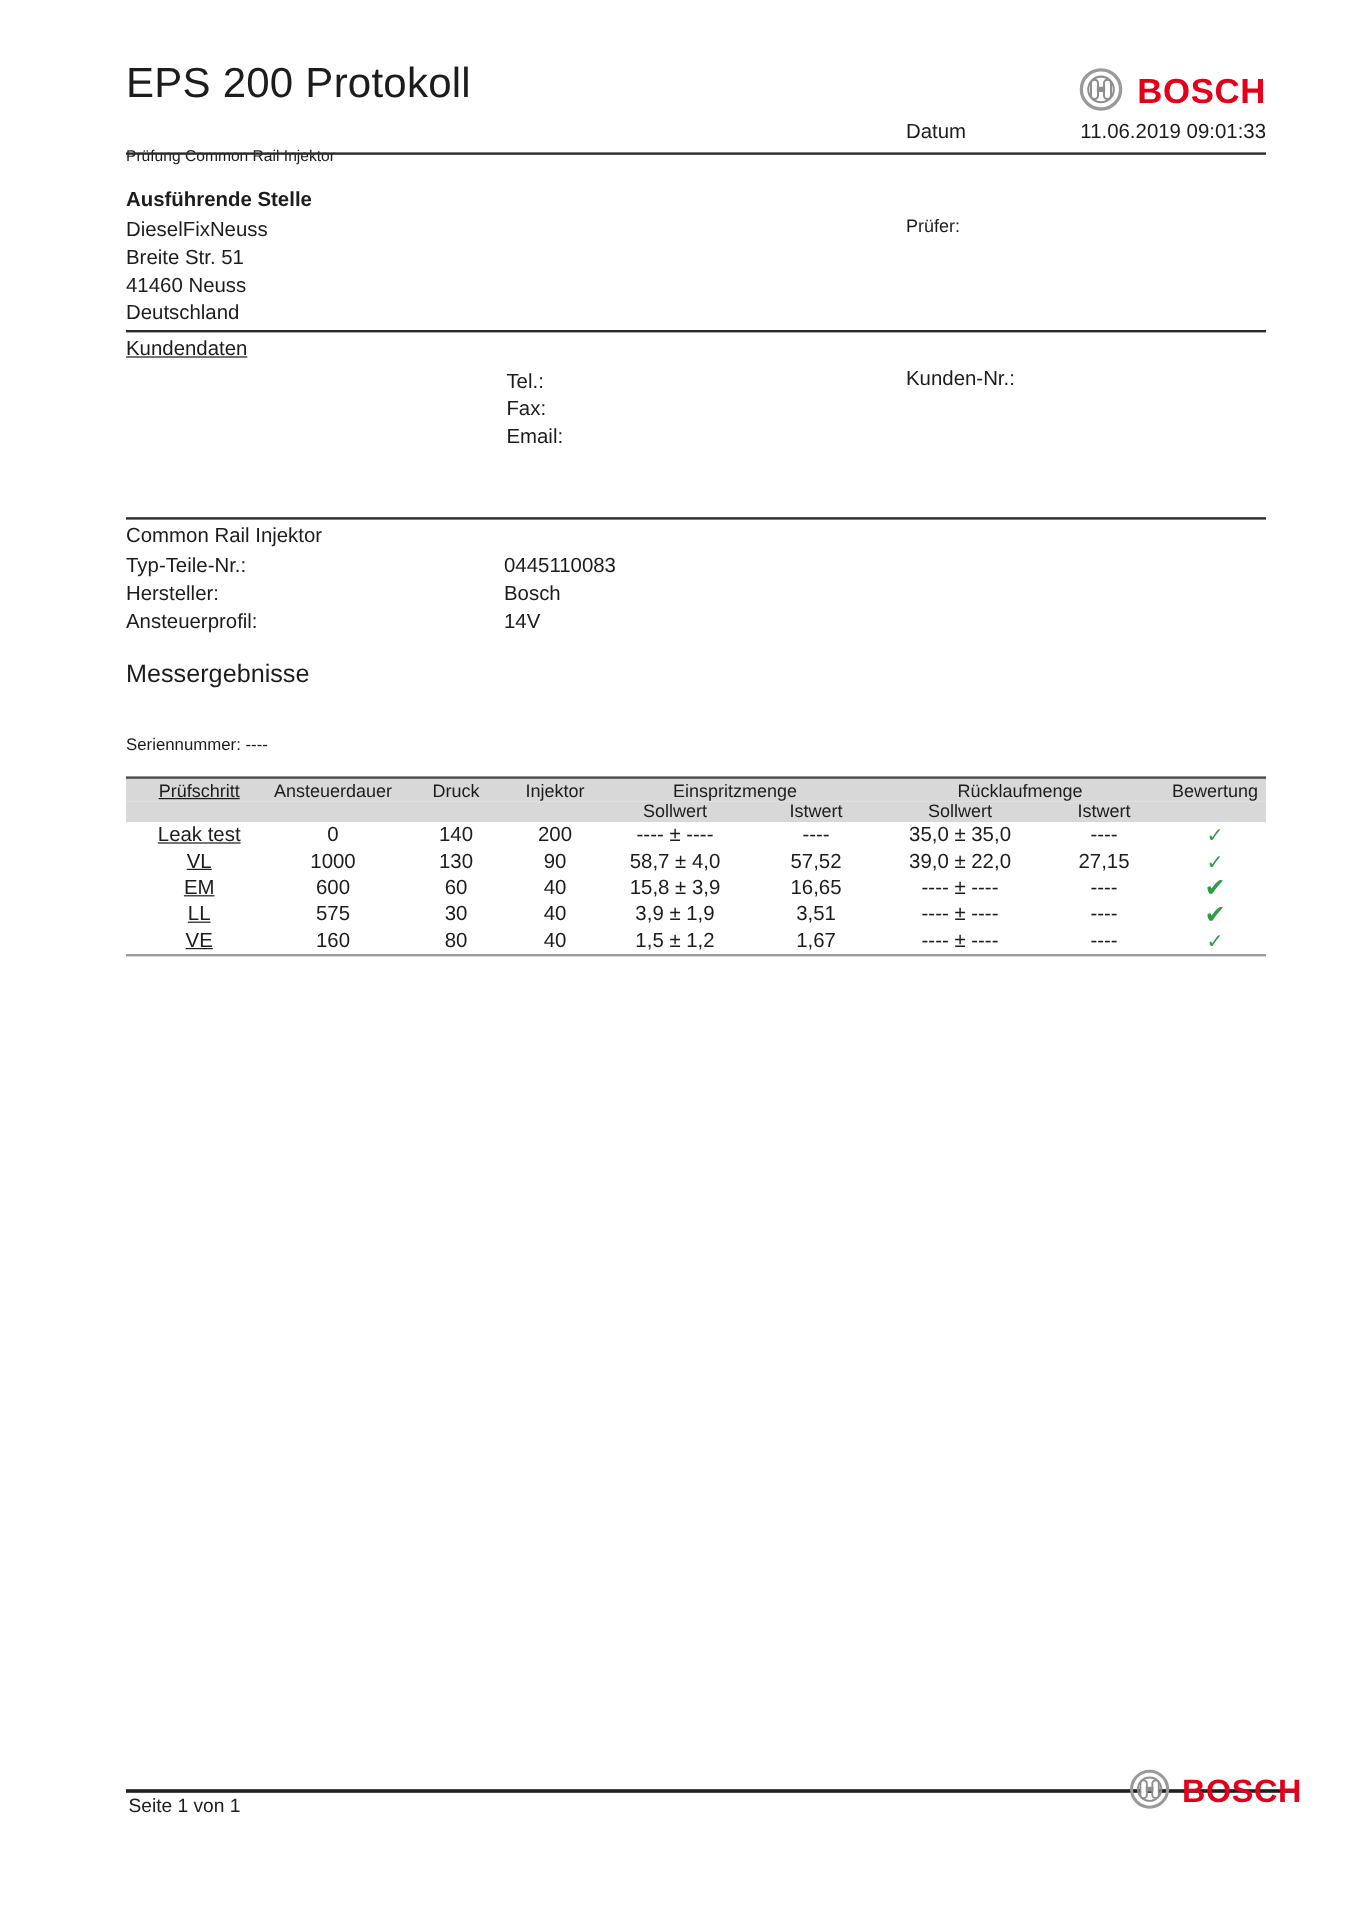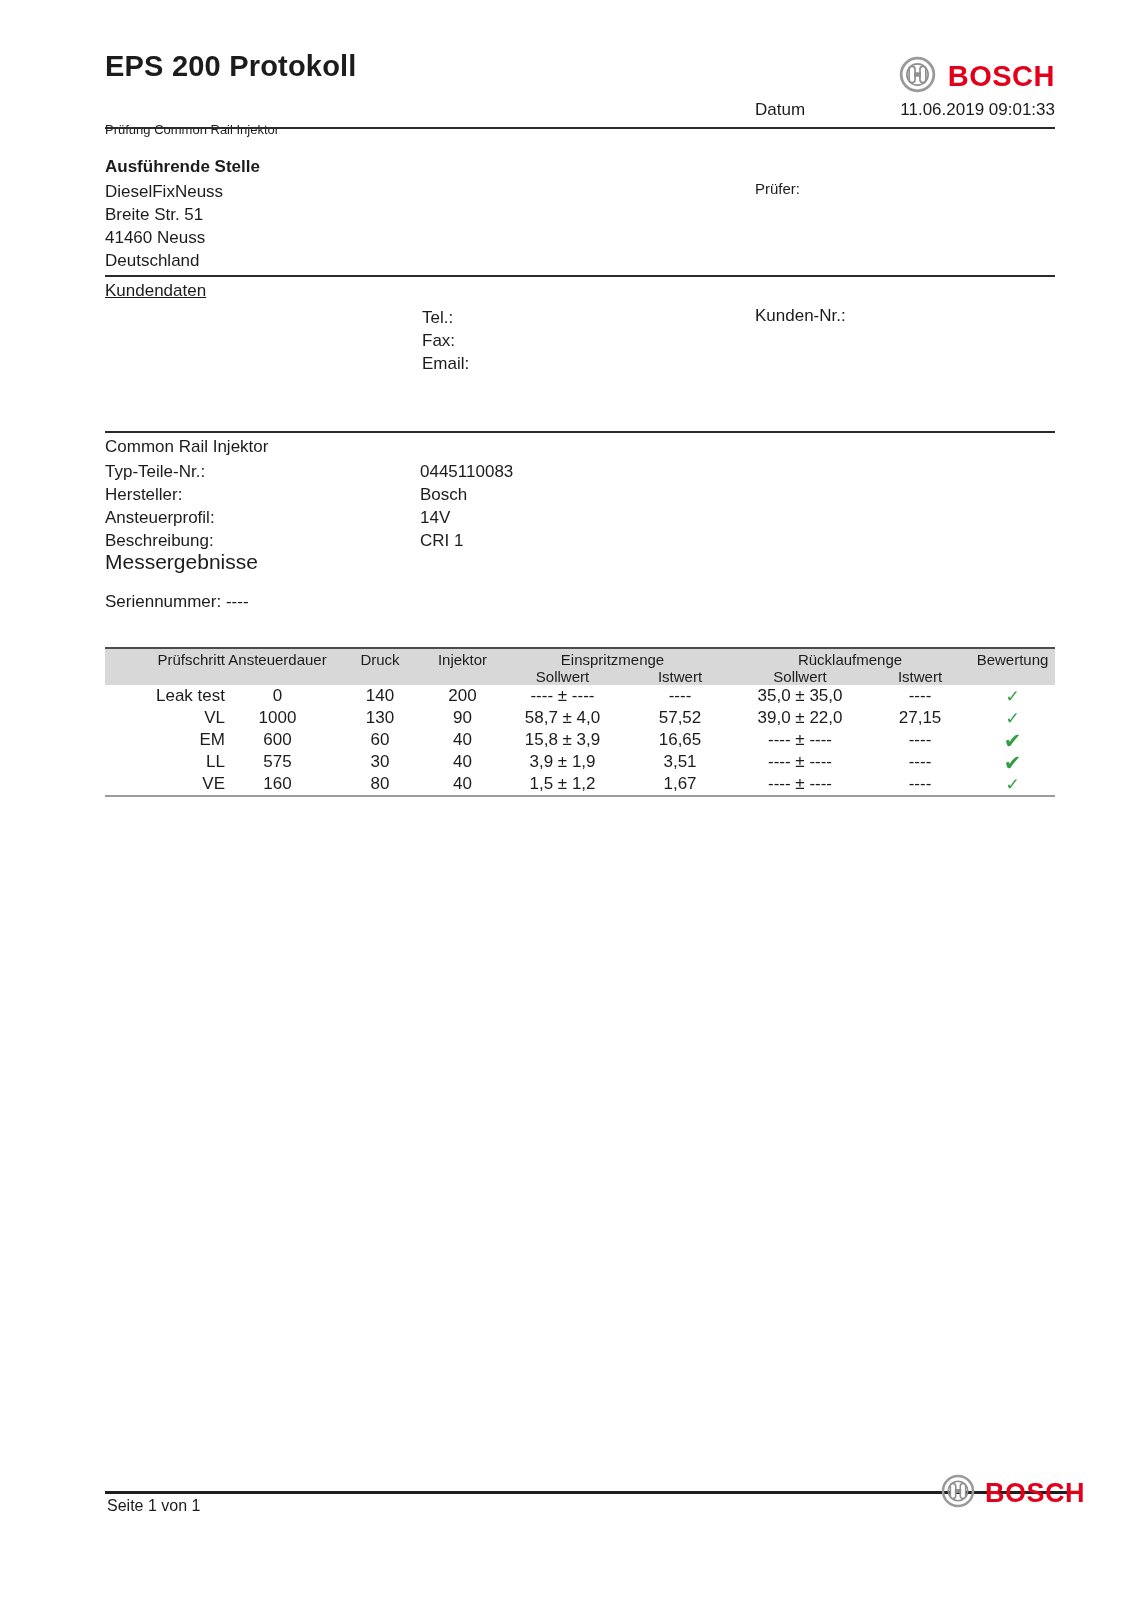--- a/index.html
+++ b/index.html
@@ -4,21 +4,21 @@
 <style>
   html, body { margin: 0; padding: 0; background: #ffffff; }
   body { width: 1131px; height: 1600px; overflow: hidden;
          font-family: "Liberation Sans", sans-serif; color: #1c1c1c; }
   .page { position: relative; width: 1131px; height: 1600px; background: #fff; }
   .abs { position: absolute; }
 
   
   .brand-top { top: 56px; right: 76px; display: flex; align-items: center; gap: 12px; }
   .brand-word { font-size: 29px; font-weight: bold; color: #e2001a; letter-spacing: 0.5px; }
-  .title { top: 50px; left: 105px; font-size: 29px; font-weight: 700; letter-spacing: 0.2px; }
+  .title { top: 50px; left: 105px; font-size: 35px; font-weight: 400; letter-spacing: 0.2px; }
   .subtitle { top: 98px; left: 105px; font-size: 13px; margin-top: 24px; }
   .date-label { top: 100px; left: 755px; font-size: 17px; }
   .date-value { top: 100px; left: 885px; width: 170px; text-align: right; font-size: 17px; }
 
   .rule { position: absolute; left: 105px; width: 950px; border-top: 2px solid #2b2b2b; }
   .rule-sub  { top: 127px; }
   .rule-exec { top: 275px; }
   .rule-cust { top: 431px; }
   .rule-footer { top: 1491px; width: 975px; border-top: 3px solid #1f1f1f; }
 
@@ -34,32 +34,32 @@
   .cust-heading { top: 281px; left: 105px; font-size: 17px; text-decoration: underline; }
   .cust-contact { top: 306px; left: 422px; font-size: 17px; line-height: 23px; }
   .cust-no { top: 306px; left: 755px; font-size: 17px; }
 
   
   .inj-heading { top: 437px; left: 105px; font-size: 17px; }
   .inj-rows { top: 460px; left: 105px; font-size: 17px; line-height: 23px; }
   .inj-label { display: inline-block; width: 315px; }
 
   .results-heading { top: 550px; left: 105px; font-size: 21px; }
-  .serial { top: 592px; left: 105px; font-size: 17px; }
+  .serial { top: 612px; left: 105px; font-size: 14px; }
 
   
   table.results { position: absolute; top: 647px; left: 105px; width: 950px;
                   border-collapse: collapse; table-layout: fixed;
                   border-bottom: 2px solid #9b9b9b; }
   table.results thead th { background: #d8d8d8; font-weight: 400; font-size: 15px;
                            padding: 0; text-align: center; }
   table.results thead tr.h1 th { border-top: 2px solid #4c4c4c; height: 19px; vertical-align: bottom; }
   table.results thead tr.h2 th { height: 17px; vertical-align: bottom; }
   table.results thead tr.h3 th { height: 18px; vertical-align: middle; border-bottom: 2px solid #383838; }
-  table.results th.step, table.results td.step { text-align: right; padding-left: 2px; }
+  table.results th.step, table.results td.step { text-align: center; padding-left: 2px; text-decoration: underline; }
   table.results tbody td { font-size: 17px; height: 22px; padding: 0; text-align: center; }
   td.check { color: #2f9e44; font-size: 23px; line-height: 1; }
   td.check.heavy { font-size: 21px; }
 
   
   .page-num { top: 1497px; left: 107px; font-size: 16px; }
   .brand-footer { top: 1474px; right: 46px; display: flex; align-items: center; gap: 10px; }
   .brand-footer .brand-word { font-size: 27px; }
 </style>
 </head>
@@ -103,21 +103,20 @@
     <div>Email:</div>
   </div>
   <div class="abs cust-no">Kunden-Nr.:</div>
   <div class="rule rule-cust"></div>
 
   <div class="abs inj-heading">Common Rail Injektor</div>
   <div class="abs inj-rows">
     <div><span class="inj-label">Typ-Teile-Nr.:</span><span>0445110083</span></div>
     <div><span class="inj-label">Hersteller:</span><span>Bosch</span></div>
     <div><span class="inj-label">Ansteuerprofil:</span><span>14V</span></div>
-    <div><span class="inj-label">Beschreibung:</span><span>CRI 1</span></div>
   </div>
 
   <div class="abs results-heading">Messergebnisse</div>
   <div class="abs serial">Seriennummer: ----</div>
 
   <table class="results">
     <colgroup>
       <col style="width:120px">
         <col style="width:105px">
         <col style="width:100px">

